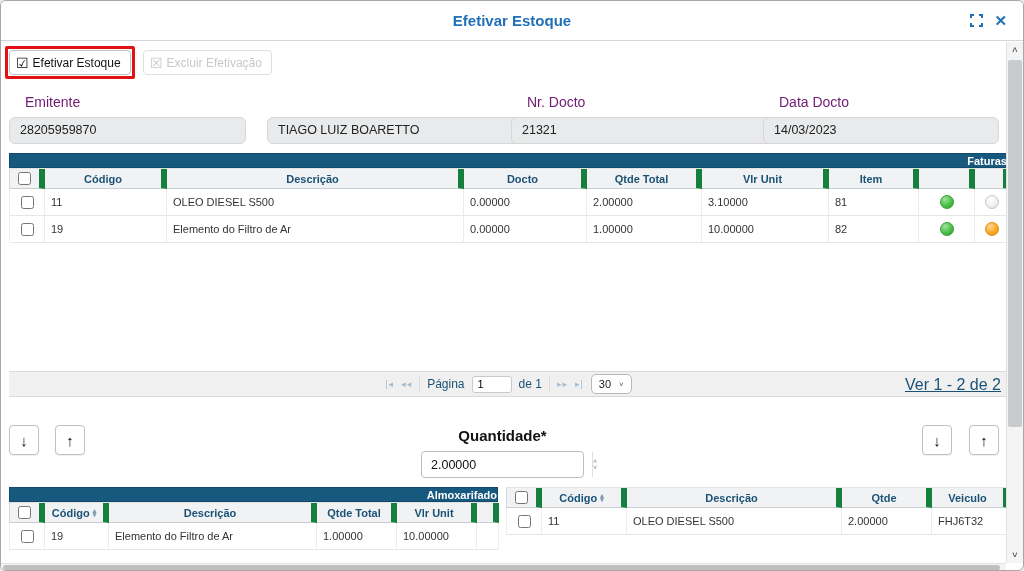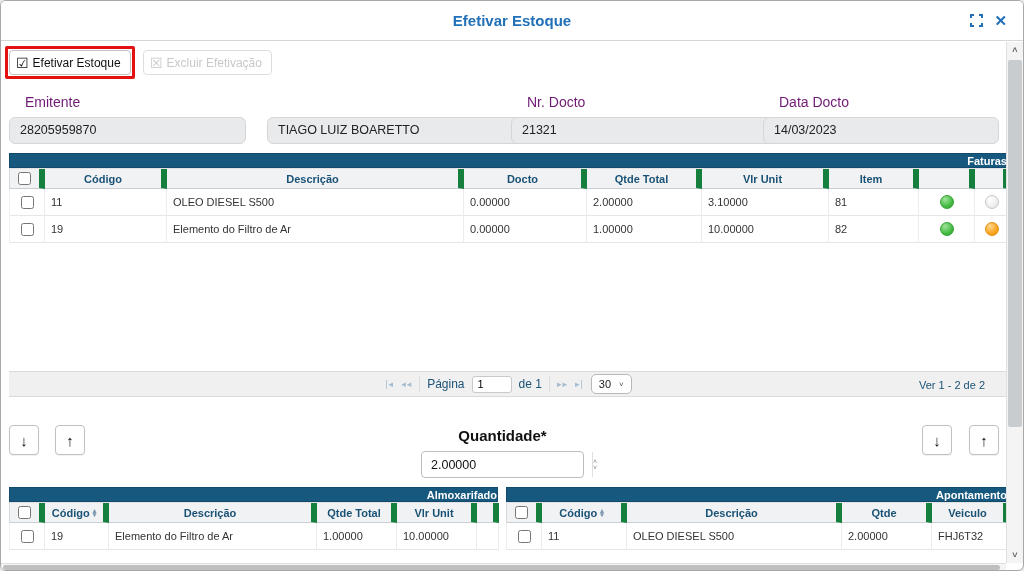--- a/index.html
+++ b/index.html
@@ -46,21 +46,21 @@
   .sort-icon { display:inline-flex; flex-direction:column; line-height:4px; font-size:7px; color:#7d97b0; }
   
   .pager { position:absolute; left:8px; width:999px; top:370px; height:26px; background:#f0f0f0;
            border-top:1px solid #dadada; border-bottom:1px solid #dadada; font-size:12px; color:#1a5276; }
   .pager-center { position:absolute; left:0; right:0; top:0; bottom:0; display:flex; align-items:center; justify-content:center; gap:7px; }
   .pg-arrows { color:#a4bbd0; font-size:9px; letter-spacing:1px; cursor:default; }
   .pg-input { width:40px; height:17px; border:1px solid #c9c9c9; border-radius:3px; font-size:11px; padding-left:5px; background:#fff; }
   .pg-select { display:inline-flex; align-items:center; gap:8px; height:20px; padding:0 7px; background:#fff;
                border:1px solid #b9b9b9; border-radius:5px; font-size:11px; color:#222; cursor:pointer; }
   .pg-select .chev { font-size:8px; color:#555; }
-  .pager-view { position:absolute; right:23px; top:0; line-height:26px; font-size:11px; color:#1a5276; }
+  .pager-view { position:absolute; right:7px; top:0; line-height:26px; font-size:16px; color:#1a5276;text-decoration:underline; }
   .pg-sep { width:1px; height:16px; background:#dcdcdc; }
   
   .sq-btn { position:absolute; width:30px; height:30px; background:#fff; border:1px solid #c0c0c0; border-radius:4px;
             font-size:15px; font-weight:bold; color:#111; display:flex; align-items:center; justify-content:center;
             box-shadow:0 1px 1px rgba(0,0,0,.06); cursor:pointer; }
   .qty-label { position:absolute; left:420px; width:163px; top:426px; text-align:center; font-size:15px; color:#111;font-weight:bold; }
   .spinner { position:absolute; left:420px; top:450px; width:163px; height:27px; border:1px solid #bdbdbd; border-radius:4px;
              background:#fff; display:flex; }
   .spinner .val { flex:1; border:none; outline:none; font-size:12.5px; padding-left:9px; font-family:inherit; color:#111; background:transparent; }
   .spinner .step { width:21px; border-left:1px solid #e0e0e0; display:flex; flex-direction:column; align-items:center; justify-content:center;
@@ -228,21 +228,20 @@
         </div>
       <div class="cell">19</div>
       <div class="cell">Elemento do Filtro de Ar</div>
       <div class="cell">1.00000</div>
       <div class="cell">10.00000</div>
       <div class="cell"></div>
     </div>
   </div>
 
   <div class="grid" style="left:505px; top:486px; width:502px">
-    <div class="grid-caption">Apontamento</div>
     <div class="grid-head" style="grid-template-columns:35px 85px 215px 90px 77px">
       <div class="hcell center">
           <input type="checkbox" style="">
         </div>
       <div class="hcell center">
         <span>Código</span>
         <span class="sort-icon">
             <span>▴</span>
             <span>▾</span>
           </span>

